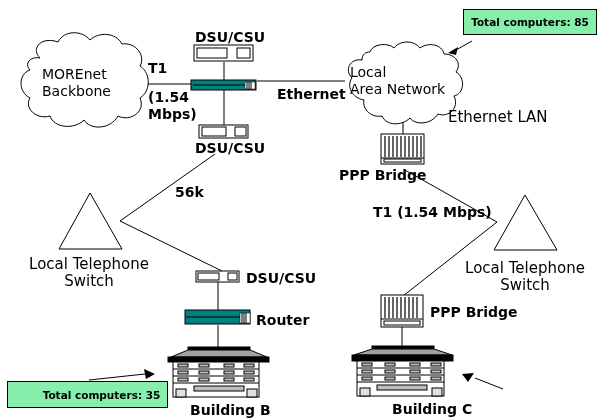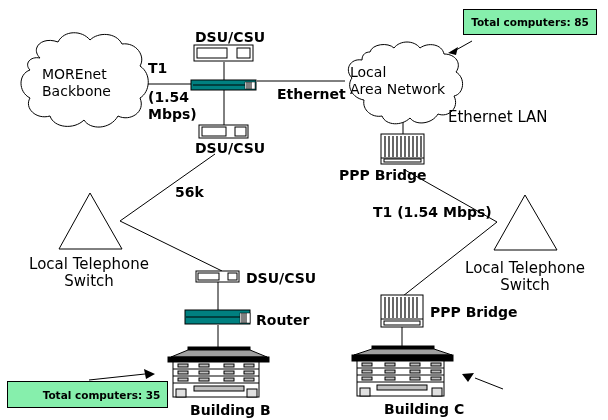--- a/index.html
+++ b/index.html
@@ -188,21 +188,21 @@
 <div class="lbl bold-sm" style="left:148px; top:89px;">(1.54</div>
 <div class="lbl bold-sm" style="left:148px; top:106px;">Mbps)</div>
 <div class="lbl bold-sm" style="left:277px; top:86px;">Ethernet</div>
 <div class="lbl big" style="left:448px; top:109px;">Ethernet LAN</div>
 <div class="lbl bold-sm" style="left:339px; top:167px;">PPP Bridge</div>
 <div class="lbl bold-sm" style="left:430px; top:304px;">PPP Bridge</div>
 <div class="lbl bold-sm" style="left:175px; top:184px;">56k</div>
 <div class="lbl bold-sm" style="left:373px; top:204px;">T1 (1.54 Mbps)</div>
 <div class="lbl bold-sm" style="left:256px; top:312px;">Router</div>
 <div class="lbl bold-sm" style="left:190px; top:402px;">Building B</div>
-<div class="lbl bold-sm" style="left:384px; top:401px;">Building C</div>
+<div class="lbl bold-sm" style="left:392px; top:401px;">Building C</div>
 
 <div class="lbl big" style="left:24px; top:256px; width:130px;">
   <div>Local Telephone</div>
   <div>Switch</div>
 </div>
 <div class="lbl big" style="left:460px; top:260px; width:130px;">
   <div>Local Telephone</div>
   <div>Switch</div>
 </div>
 

